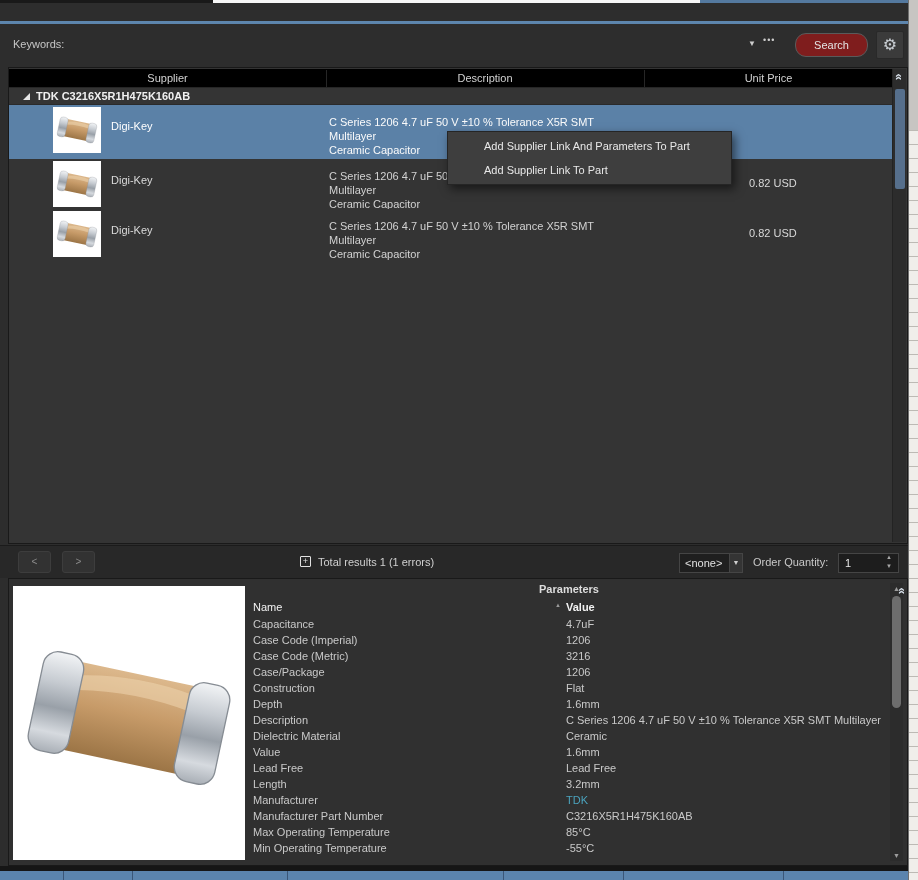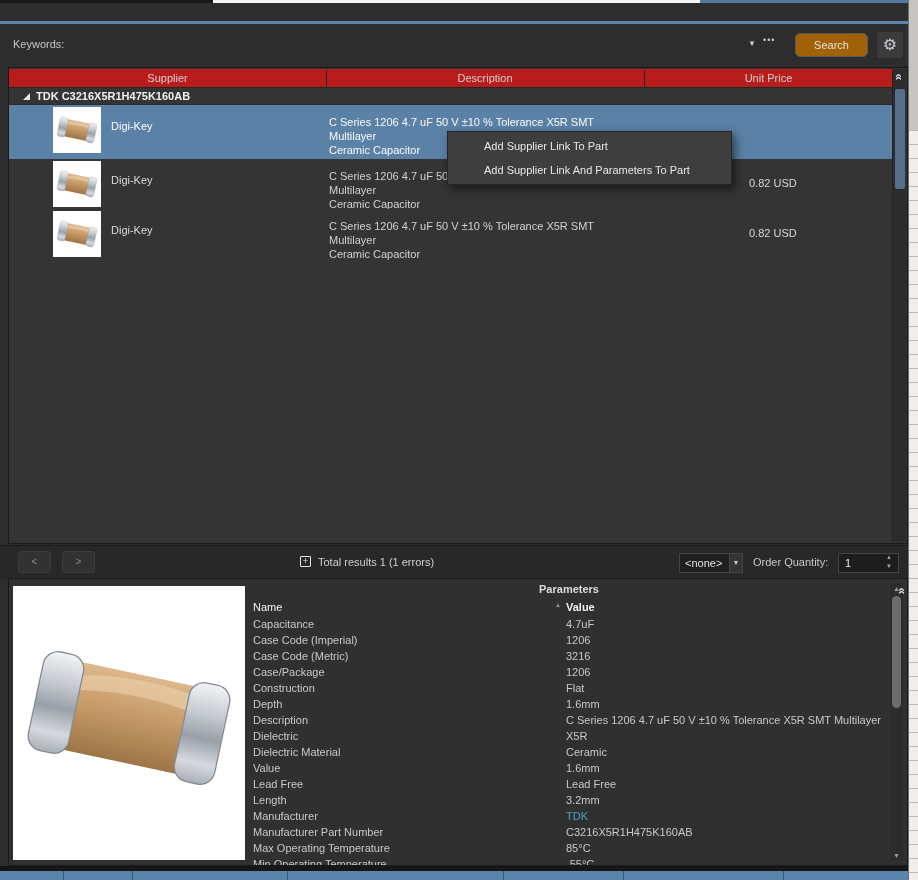--- a/index.html
+++ b/index.html
@@ -33,31 +33,31 @@
   
   .toolbar { left:0; top:24px; width:908px; height:43px; background:#2d2d2d; }
   .kw-label { position:absolute; left:13px; top:14px; font-size:11px; color:#c6c6c6; }
   .kw-input { position:absolute; left:57px; top:9px; width:733px; height:23px;
     background:#1d1d1d; border:1px solid #454545; border-radius:2px;
     color:#e8e8e8; font-size:11px; padding:0 44px 0 7px; outline:none;
     font-family:"Liberation Sans", sans-serif; }
   .kw-caret { position:absolute; left:748px; top:15px; font-size:8px; color:#cccccc; }
   .kw-dots  { position:absolute; left:763px; top:11px; font-size:9px; color:#cccccc; letter-spacing:1px; }
   .search-btn { position:absolute; left:795px; top:9px; width:73px; height:24px;
-    background:#a16207; border:1px solid #5a5a5a; border-radius:5px;
+    background:#7f1d1d; border:1px solid #5a5a5a; border-radius:11px;
     color:#e4e4e4; font-size:11px; text-align:center; line-height:22px; }
   .gear-btn { position:absolute; left:876px; top:7px; width:28px; height:28px;
     background:#3b3b3b; border:1px solid #292929; border-radius:2px;
     text-align:center; line-height:26px; font-size:16px; color:#c8cdd2; }
 
   
   .results { left:8px; top:67px; width:900px; height:477px;
     background:#343434; border:1px solid #191919; }
   .rheader { position:absolute; left:0; top:1px; width:884px; height:19px;
-    background:#b91c1c; border-bottom:1px solid #262626; }
+    background:#000000; border-bottom:1px solid #262626; }
   .hcell { position:absolute; top:0; height:19px; line-height:19px;
     font-size:11px; color:#d2d2d2; text-align:center; }
   .hdiv { position:absolute; top:1px; width:1px; height:17px; background:#262626; }
   .group-row { position:absolute; left:0; top:20px; width:884px; height:17px;
     border-bottom:1px solid #2a2a2a; }
   .group-tri { position:absolute; left:14px; top:5px; width:0; height:0;
     border-bottom:7px solid #e6e6e6; border-left:7px solid transparent; }
   .group-label { position:absolute; left:27px; top:0; line-height:17px;
     font-size:11px; font-weight:bold; color:#f0f0f0; }
   .rows-host { position:absolute; left:0; top:37px; width:884px; }
@@ -241,22 +241,22 @@
     <span class="cell-price">0.82 USD</span>
   </div>
       </div>
     <div class="res-scroll">
       <div class="res-thumbbar"></div>
     </div>
   </div>
   <div class="abs dbl-chevron" style="left:895px;top:71px;">»</div>
 
   <div class="abs ctx-menu">
+    <div class="ctx-item">Add Supplier Link And Parameters To Part</div>
     <div class="ctx-item">Add Supplier Link To Part</div>
-    <div class="ctx-item">Add Supplier Link And Parameters To Part</div>
   </div>
 
   <div class="abs statusbar">
     <div class="nav-btn" style="left:18px;">&lt;</div>
     <div class="nav-btn" style="left:62px;">&gt;</div>
     <div class="plus-ico">+</div>
     <span class="total-text">Total results 1  (1 errors)</span>
     <div class="none-dd">
       <span class="none-dd-text">&lt;none&gt;</span>
       <span class="none-dd-arrow">▼</span>
@@ -300,24 +300,20 @@
   </div>
         <div class="prow">
     <span class="pname">Depth</span>
     <span class="pvalue">1.6mm</span>
   </div>
         <div class="prow">
     <span class="pname">Description</span>
     <span class="pvalue">C Series 1206 4.7 uF 50 V ±10 % Tolerance X5R SMT Multilayer</span>
   </div>
         <div class="prow">
-    <span class="pname">Dielectric</span>
-    <span class="pvalue">X5R</span>
-  </div>
-        <div class="prow">
     <span class="pname">Dielectric Material</span>
     <span class="pvalue">Ceramic</span>
   </div>
         <div class="prow">
     <span class="pname">Value</span>
     <span class="pvalue">1.6mm</span>
   </div>
         <div class="prow">
     <span class="pname">Lead Free</span>
     <span class="pvalue">Lead Free</span>

